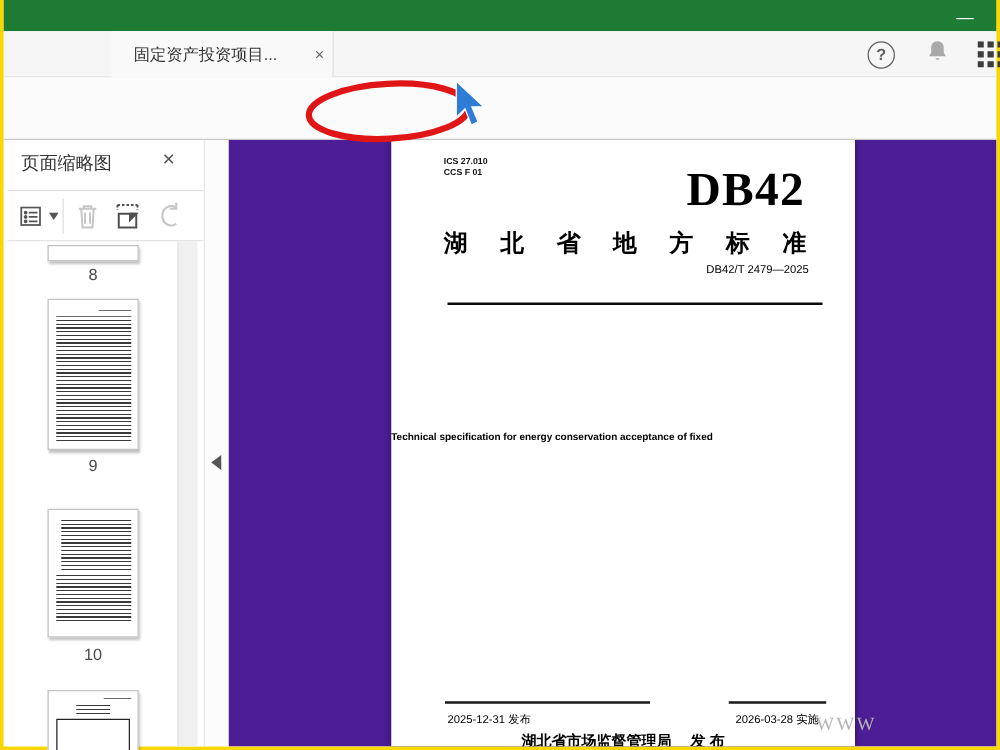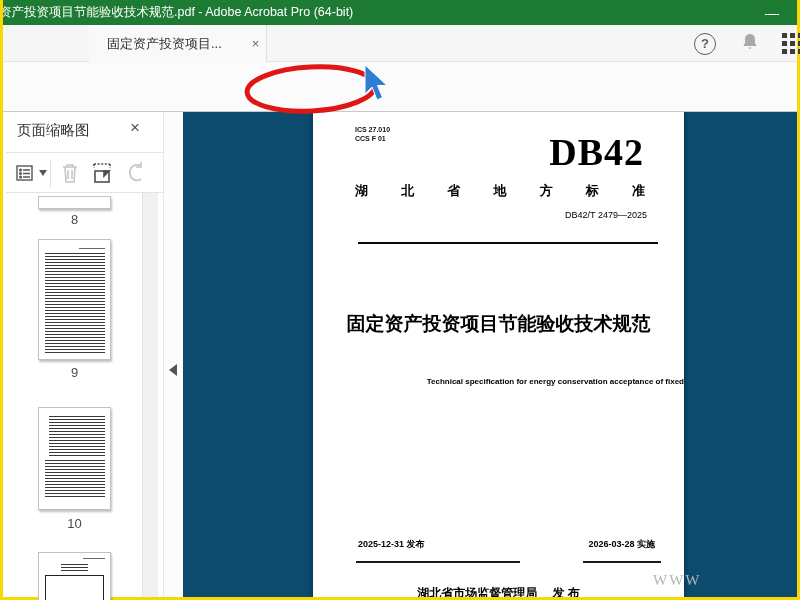--- a/index.html
+++ b/index.html
@@ -61,52 +61,51 @@
            box-shadow:1px 2px 2px rgba(0,0,0,.25); overflow:hidden; }
   .thumb-label { position:absolute; left:32px; width:73px; text-align:center; font-size:13px; color:#4a4a4a; }
   .tlines { position:absolute; left:6px; right:5px; background:repeating-linear-gradient(180deg,#3a3a3a 0 1px,transparent 1px 3px); }
   .tlines.light { background:repeating-linear-gradient(180deg,#6a6a6a 0 1px,transparent 1px 3px); }
   .t11-box { position:absolute; left:6px; right:6px; top:22px; height:40px; border:1px solid #222; }
 
   .collapse-strip { position:absolute; left:160px; top:0; width:20px; height:100%; background:#fcfcfc; border-left:1px solid #e8e8e8; }
   .collapse-arrow { position:absolute; left:5px; top:252px; width:0; height:0;
                     border-top:6px solid transparent; border-bottom:6px solid transparent; border-right:8px solid #555; }
 
-  .viewport { position:absolute; left:180px; top:0; right:0; height:100%; background:#0c4a6e; overflow:hidden; }
+  .viewport { position:absolute; left:180px; top:0; right:0; height:100%; background:#4c1d95; overflow:hidden; }
   .page { position:absolute; left:130px; top:0; width:371px; height:100%; background:#fff; box-shadow:0 0 5px rgba(0,0,0,.4); }
 
   .ics-block { position:absolute; left:42px; top:13px; font-size:7px; line-height:9px; color:#111; font-weight:bold; }
   .db-code { position:absolute; right:40px; top:18px; font-family:"Liberation Serif", serif; font-weight:bold;
              font-size:38px; color:#000; letter-spacing:1px; }
-  .std-type { position:absolute; left:42px; top:70px; width:290px; font-size:13px; font-weight:bold; color:#000;
+  .std-type { position:absolute; left:42px; top:70px; width:290px; font-size:19px; font-weight:bold; color:#000;
               text-align:justify; text-align-last:justify; }
   .std-num { position:absolute; right:37px; top:98px; font-size:9px; font-weight:normal; color:#000; }
   .page-rule { position:absolute; left:45px; top:130px; width:300px; height:2px; background:#0a0a0a; }
   .doc-title { position:absolute; left:0; top:199px; width:100%; text-align:center; font-size:19px; font-weight:bold; color:#000; }
-  .doc-sub { position:absolute; left:0; width:100%; text-align:right; font-size:8px; font-weight:bold; color:#000;margin-top:32px; }
-  .dates-row { position:absolute; left:45px; right:29px; top:426px; display:flex; justify-content:space-between;
-               font-size:9px; font-weight:bold; color:#000; }
+  .doc-sub { position:absolute; left:0; width:100%; text-align:left; font-size:8px; font-weight:bold; color:#000; }
+  .dates-row { position:absolute; left:45px; right:29px; top:457px; display:flex; justify-content:space-between;
+               font-size:9px; font-weight:normal; color:#000; }
   .date-ul1 { position:absolute; left:43px; top:449px; width:164px; height:1.5px; background:#1a1a1a; }
   .date-ul2 { position:absolute; left:270px; top:449px; width:78px; height:1.5px; background:#1a1a1a; }
   .publisher { position:absolute; left:0; top:473px; width:100%; text-align:center; font-size:12px; font-weight:bold; color:#000; }
   .www-mark { position:absolute; left:470px; top:460px; font-family:"Liberation Serif", serif; font-size:15px;
               letter-spacing:2px; color:#b5b5b5; }
 
   .wm-topleft { position:absolute; left:20px; top:8px; font-family:"Liberation Serif", serif; font-size:21px;
                 font-weight:bold; color:rgba(90,95,90,.8); letter-spacing:6px; z-index:40; }
 
   .overlay { position:absolute; left:0; top:0; width:800px; height:600px; pointer-events:none; z-index:50; }
 </style>
 </head>
 <body>
 
 <div class="app">
 
   <div class="titlebar">
-    <span class="title-text">资产投资项目节能验收技术规范.pdf - Adobe Acrobat Pro (64-bit)</span>
     <span class="min-btn">—</span>
   </div>
 
   <div class="tabbar">
     <div class="tab-doc">
       <span class="doc-label">固定资产投资项目...</span>
       <span class="tab-close">×</span>
     </div>
     <div class="tabbar-right">
       <div class="help-btn">?</div>
@@ -287,21 +286,20 @@
     <div class="viewport">
       <div class="page">
         <div class="ics-block">
           <div>ICS  27.010</div>
           <div>CCS  F 01</div>
         </div>
         <div class="db-code">DB42</div>
         <div class="std-type">湖 北 省 地 方 标 准</div>
         <div class="std-num">DB42/T 2479—2025</div>
         <div class="page-rule"></div>
-        <div class="doc-title">固定资产投资项目节能验收技术规范</div>
         <div class="doc-sub" style="top:233px">Technical specification for energy conservation acceptance of fixed</div>
         <div class="dates-row">
           <span>2025-12-31 发布</span>
           <span>2026-03-28 实施</span>
         </div>
         <div class="date-ul1"></div>
         <div class="date-ul2"></div>
         <div class="publisher">湖北省市场监督管理局　 发 布</div>
       </div>
       <div class="www-mark">WWW</div>

